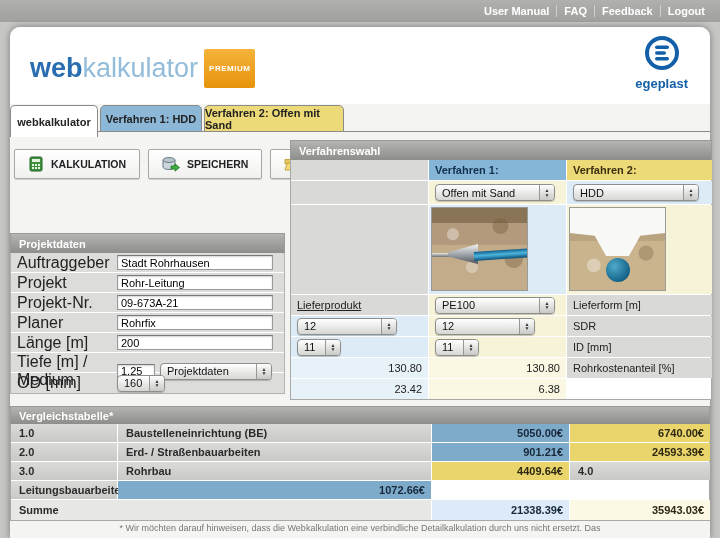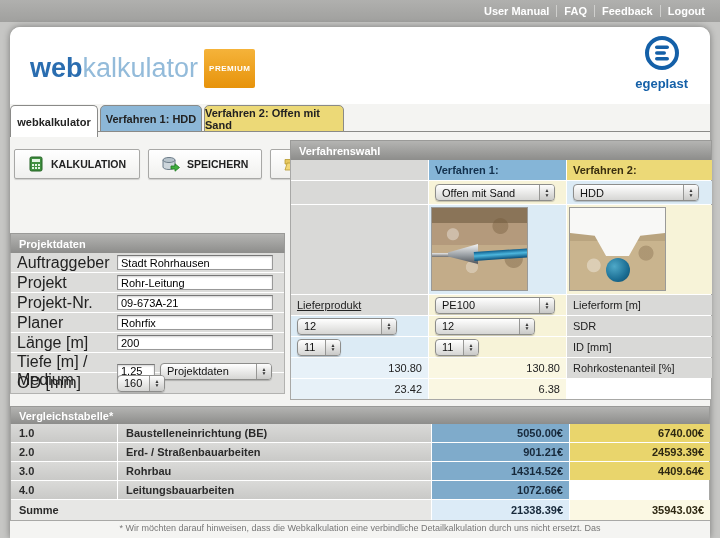--- a/index.html
+++ b/index.html
@@ -380,21 +380,20 @@
         <div class="vc m1">5050.00€</div>
         <div class="vc m2">6740.00€</div>
 
         <div class="vc">2.0</div>
         <div class="vc">Erd- / Straßenbauarbeiten</div>
         <div class="vc m1">901.21€</div>
         <div class="vc m2">24593.39€</div>
 
         <div class="vc">3.0</div>
         <div class="vc">Rohrbau</div>
-        <div class="vc m1">14314.52€</div>
         <div class="vc m2">4409.64€</div>
 
         <div class="vc">4.0</div>
         <div class="vc">Leitungsbauarbeiten</div>
         <div class="vc m1">1072.66€</div>
 
         <div class="vc sum" style="grid-column:1 / span 2">Summe</div>
         <div class="vc s1">21338.39€</div>
         <div class="vc s2">35943.03€</div>
       </div>

